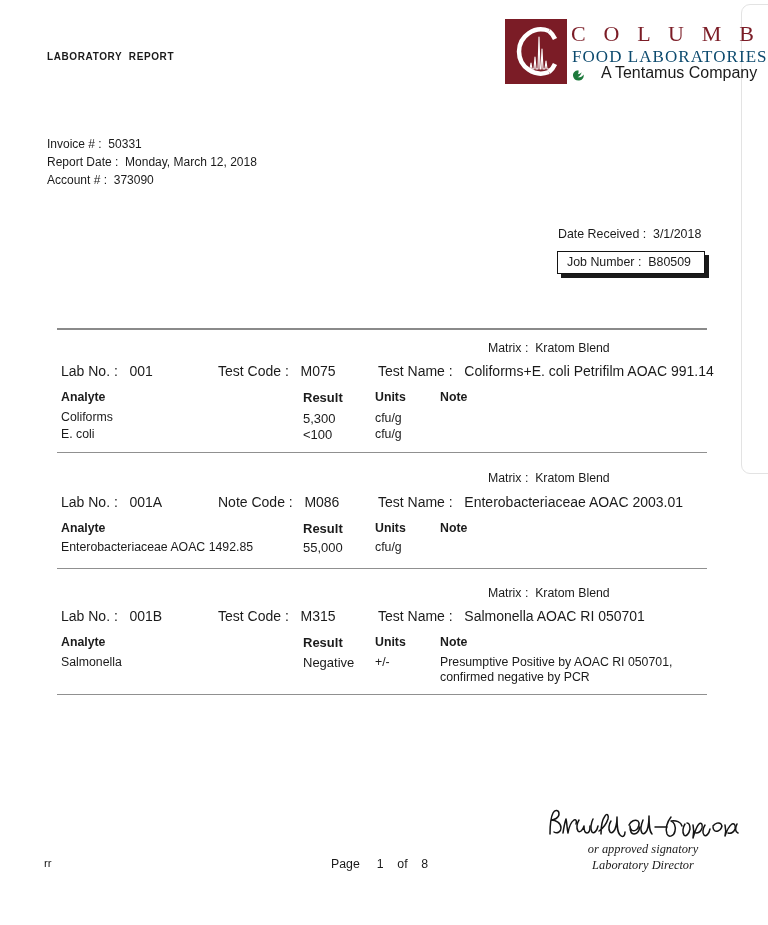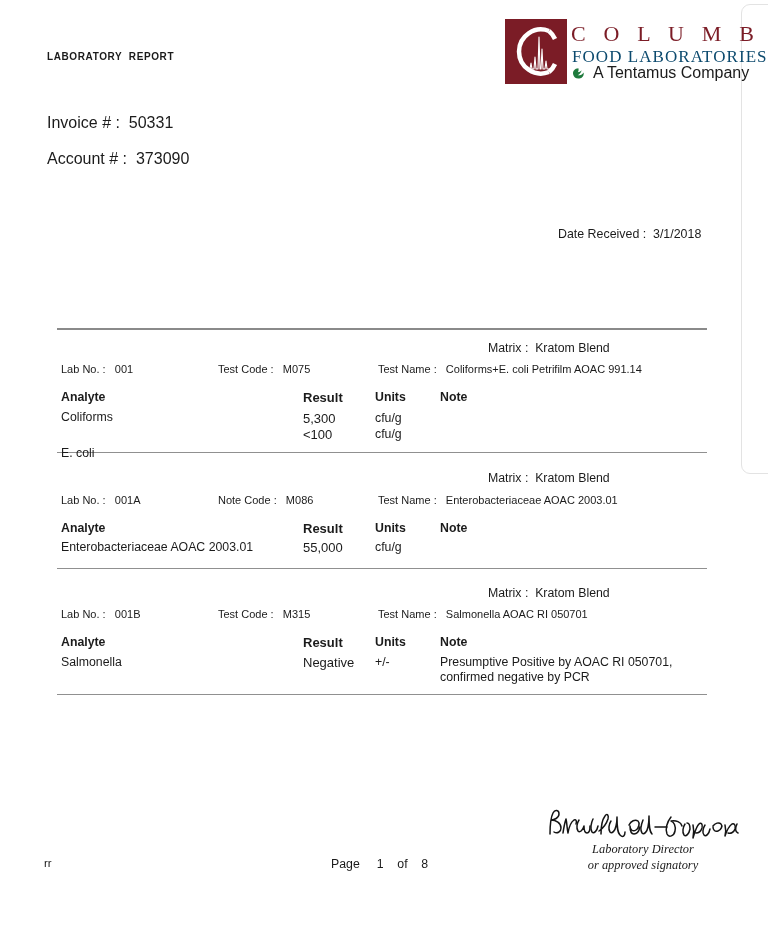--- a/index.html
+++ b/index.html
@@ -84,32 +84,33 @@
     font-size: 17px;
     letter-spacing: 1.05px;
     color: #0c4a6e;
     white-space: nowrap;
   }
   #brand-tentamus-row {
     position: absolute;
     left: 67px;
     top: 45px;
     display: flex;
-    align-items: center;
-    gap: 8px;
+    align-items: flex-end;
+    gap: 16px;
     white-space: nowrap;
   }
   #tentamus-leaf { display: block; }
 
   
   .meta-line {
     position: absolute;
     left: 47px;
-    font-size: 16px;
-    white-space: pre;
+    font-size: 12px;
+    white-space: pre;
+    margin-top: 23px;
   }
   #meta-invoice  { top: 114px; }
   #meta-date     { top: 132px; }
   #meta-account  { top: 150px; }
 
   
   #date-received {
     position: absolute;
     left: 558px;
     top: 227px;
@@ -146,21 +147,21 @@
   .rule.thick { height: 1.6px; background: #8a8a8a; }
 
   
   .test-section { position: absolute; left: 0; width: 768px; }
   .matrix-line {
     position: absolute;
     left: 488px;
     font-size: 12.3px;
     white-space: pre;
   }
-  .idrow { position: absolute; font-size: 11px; white-space: pre; }
+  .idrow { position: absolute; font-size: 14px; white-space: pre; }
   .idrow.lab  { left: 61px; }
   .idrow.code { left: 218px; }
   .idrow.name { left: 378px; }
 
   .col-analyte { position: absolute; left: 61px;  font-size: 12.3px; white-space: pre; }
   .col-result  { position: absolute; left: 303px; font-size: 13px; white-space: pre; }
   .col-units   { position: absolute; left: 375px; font-size: 12.3px; white-space: pre; }
   .col-note    { position: absolute; left: 440px; font-size: 12.3px; width: 270px; line-height: 15px; }
   .thead { font-weight: bold; }
 
@@ -219,23 +220,27 @@
       <span>
         <svg id="tentamus-leaf" width="13" height="13" viewBox="0 0 13 13" xmlns="http://www.w3.org/2000/svg">
           <path d="M6.4 1.2 C2.6 1.4 0.6 4.0 1.1 7.2 C1.6 10.2 4.2 11.9 7.2 11.5 C10.4 11.1 12.2 8.4 11.6 5.4 C10.3 7.4 8.2 8.6 5.6 8.3 C7.6 7.3 9.1 5.6 9.6 3.2 C8.6 4.4 7.3 5.1 5.8 5.3 C6.6 4.2 6.8 2.8 6.4 1.2 Z" fill="#1e7a3c"></path>
         </svg>
       </span>
       <span>A Tentamus Company</span>
     </div>
   </div>
 
   <div class="meta-line" id="meta-invoice">Invoice # :  50331</div>
+  <div class="meta-line" id="meta-date">Report Date :  Monday, March 12, 2018</div>
   <div class="meta-line" id="meta-account">Account # :  373090</div>
 
   <div id="date-received">Date Received :  3/1/2018</div>
+  <div id="job-number-box">
+    <div id="job-number-text">Job Number :  B80509</div>
+  </div>
 
   <div class="rule thick" style="top:328px"></div>
   <div class="rule" style="top:452px"></div>
   <div class="rule" style="top:568px"></div>
   <div class="rule" style="top:694px"></div>
 
   <div class="test-section">
     <div class="matrix-line" style="top:341px">Matrix :  Kratom Blend</div>
     <div class="idrow lab" style="top:363px">Lab No. :   001</div>
     <div class="idrow code" style="top:363px">Test Code :   M075</div>
@@ -243,37 +248,37 @@
 
     <div class="col-analyte thead" style="top:390px">Analyte</div>
     <div class="col-result  thead" style="top:390px">Result</div>
     <div class="col-units   thead" style="top:390px">Units</div>
     <div class="col-note    thead" style="top:390px">Note</div>
 
     <div class="col-analyte" style="top:410px">Coliforms</div>
     <div class="col-result" style="top:411px">5,300</div>
     <div class="col-units" style="top:411px">cfu/g</div>
 
-    <div class="col-analyte" style="top:446px">E. coli</div>
+    <div class="col-analyte" style="top:427px">E. coli</div>
     <div class="col-result" style="top:427px">&lt;100</div>
     <div class="col-units" style="top:427px">cfu/g</div>
   </div>
 
   <div class="test-section">
     <div class="matrix-line" style="top:471px">Matrix :  Kratom Blend</div>
     <div class="idrow lab" style="top:494px">Lab No. :   001A</div>
     <div class="idrow code" style="top:494px">Note Code :   M086</div>
     <div class="idrow name" style="top:494px">Test Name :   Enterobacteriaceae AOAC 2003.01</div>
 
     <div class="col-analyte thead" style="top:521px">Analyte</div>
     <div class="col-result  thead" style="top:521px">Result</div>
     <div class="col-units   thead" style="top:521px">Units</div>
     <div class="col-note    thead" style="top:521px">Note</div>
 
-    <div class="col-analyte" style="top:540px">Enterobacteriaceae AOAC 2003.01</div>
+    <div class="col-analyte" style="top:540px">Enterobacteriaceae AOAC 1492.85</div>
     <div class="col-result" style="top:540px">55,000</div>
     <div class="col-units" style="top:540px">cfu/g</div>
   </div>
 
   <div class="test-section">
     <div class="matrix-line" style="top:586px">Matrix :  Kratom Blend</div>
     <div class="idrow lab" style="top:608px">Lab No. :   001B</div>
     <div class="idrow code" style="top:608px">Test Code :   M315</div>
     <div class="idrow name" style="top:608px">Test Name :   Salmonella AOAC RI 050701</div>
 
@@ -304,20 +309,20 @@
           <path d="M128 12 C124 17 122 24 124 29 C126 33 131 31 132 26 C133 21 131 17 128 16 C133 15 138 17 139 21"></path>
           <path d="M142 19 C140 22 139 27 141 30 C143 32 146 29 147 24 C147 20 146 18 144 18"></path>
           <path d="M150 20 C151 24 151 28 150 33 C152 27 153 22 156 19 C158 17 160 19 159 23 C158 26 156 28 153 28"></path>
           <path d="M162 20 C160 23 159 28 161 30 C163 32 166 29 167 24"></path>
           <path d="M170 21 C172 18 176 17 178 19 C180 21 178 25 175 26 C172 27 170 25 170 22"></path>
           <path d="M182 20 C183 24 183 27 182 31 C184 25 186 21 189 19 C191 18 193 20 192 24 C191 27 188 29 185 28"></path>
           <path d="M194 19 C192 23 192 27 195 28"></path>
         </g>
       </svg>
     </span>
+    <div class="sig-caption">or approved signatory</div>
     <div class="sig-caption">Laboratory Director</div>
-    <div class="sig-caption">or approved signatory</div>
   </div>
 
   <div id="footer-initials">rr</div>
   <div id="footer-page">Page     1    of    8</div>
 
 </div>
 
 </body></html>

